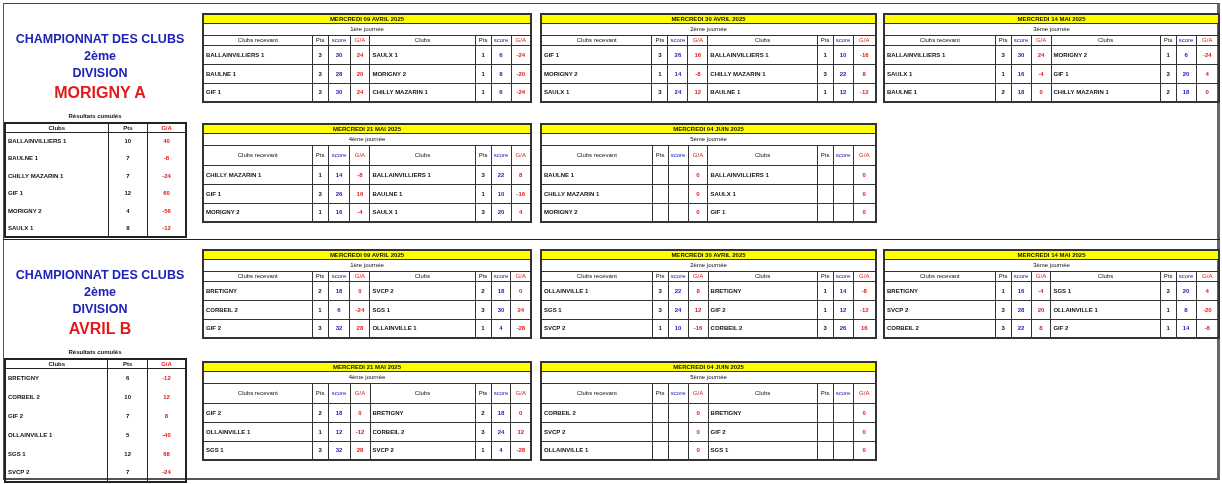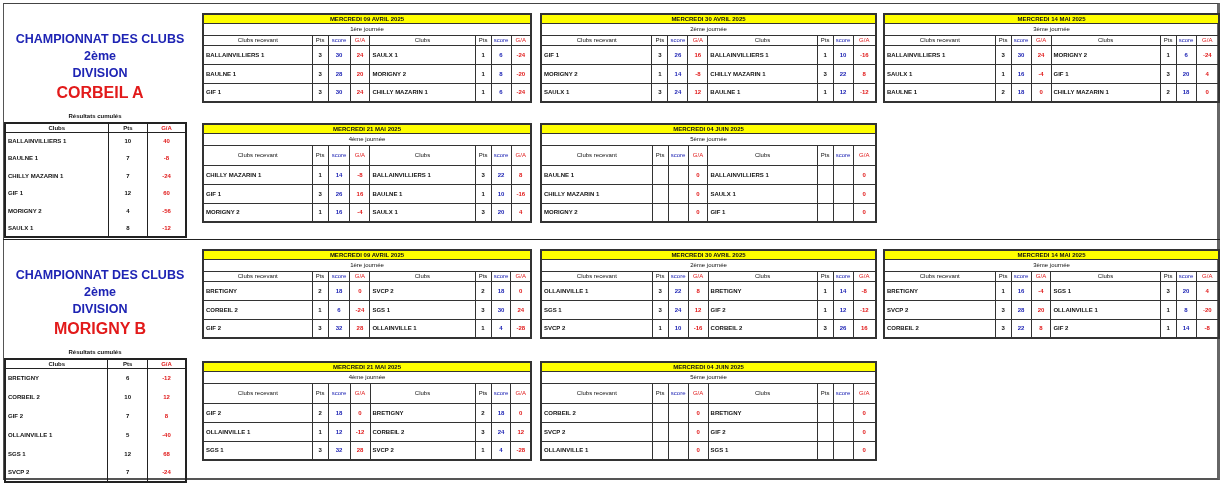--- a/index.html
+++ b/index.html
@@ -26,21 +26,21 @@
 <body>
 
 <div class="frame"></div>
 <div class="divider" style="top:239px;"></div>
 
 <div id="root">
     <div class="title" style="top:31px">
       <div>CHAMPIONNAT DES CLUBS 2ème</div>
       <div>DIVISION</div>
     </div>
-    <div class="groupe" style="top:84px">CORBEIL A</div>
+    <div class="groupe" style="top:84px">MORIGNY A</div>
     <div class="cumul-label" style="top:113px">Résultats cumulés</div>
     <table class="stand" style="left:4px;top:122px;width:183px">
       <colgroup>
         <col style="width:104px">
         <col style="width:40px">
         <col style="width:39px">
       </colgroup>
       <tbody>
         <tr class="shead">
           <td>Clubs</td>
@@ -376,21 +376,21 @@
           <td></td>
           <td class="blue"></td>
           <td class="red">0</td>
         </tr>
       </tbody>
     </table>
     <div class="title" style="top:267px">
       <div>CHAMPIONNAT DES CLUBS 2ème</div>
       <div>DIVISION</div>
     </div>
-    <div class="groupe" style="top:320px">MORIGNY B</div>
+    <div class="groupe" style="top:320px">AVRIL B</div>
     <div class="cumul-label" style="top:349px">Résultats cumulés</div>
     <table class="stand" style="left:4px;top:358px;width:183px">
       <colgroup>
         <col style="width:104px">
         <col style="width:40px">
         <col style="width:39px">
       </colgroup>
       <tbody>
         <tr class="shead">
           <td>Clubs</td>

